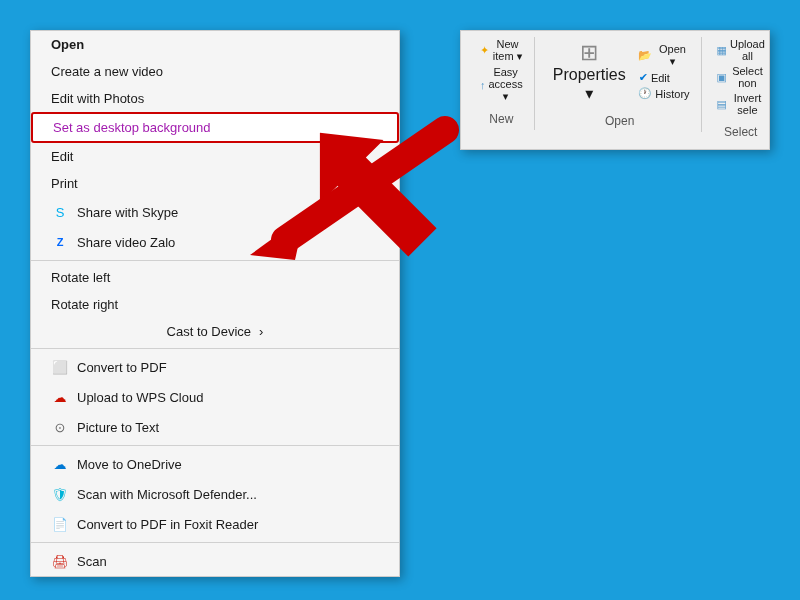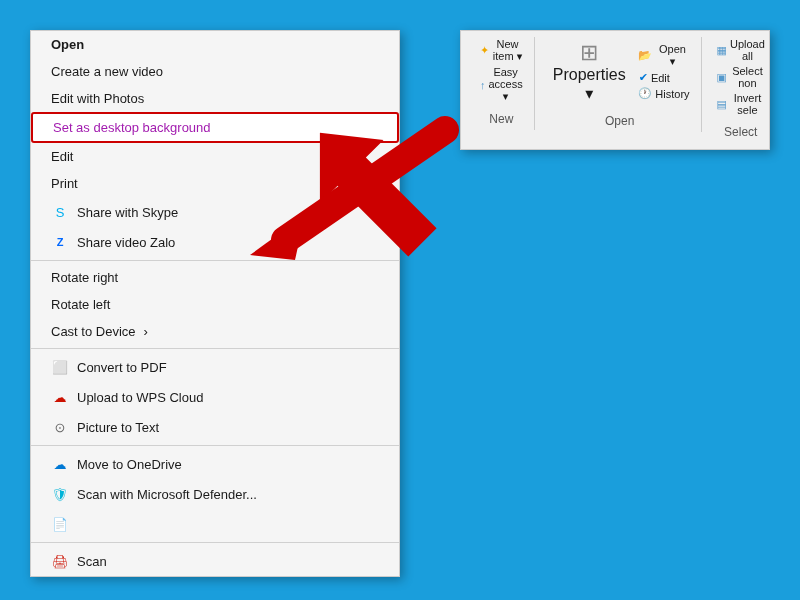--- a/index.html
+++ b/index.html
@@ -27,21 +27,21 @@
     .context-menu-item {
       padding: 6px 20px;
       cursor: pointer;
       color: #1a1a1a;
       display: flex;
       align-items: center;
       gap: 8px;
       white-space: nowrap;
     }
     .context-menu-item.has-arrow {
-      justify-content: flex-start;
+      justify-content: center;
     }
 
     .context-menu-separator {
       height: 1px;
       background: #d0d0d0;
       margin: 3px 0;
     }
 
     .context-menu-item.highlighted {
       border: 2px solid #cc0000;
@@ -175,24 +175,24 @@
     <span class="menu-icon skype-blue">S</span>
     <span>Share with Skype</span>
   </div>
   <div class="context-menu-item">
     <span class="menu-icon" style="color:#0068ff;font-size:11px;font-weight:bold;">Z</span>
     <span>Share video Zalo</span>
   </div>
   <div class="context-menu-separator"></div>
 
   <div class="context-menu-item">
+    <span>Rotate left</span>
+  </div>
+  <div class="context-menu-item">
     <span>Rotate right</span>
-  </div>
-  <div class="context-menu-item">
-    <span>Rotate left</span>
   </div>
   <div class="context-menu-item has-arrow">
     <span>Cast to Device</span>
     <span>›</span>
   </div>
   <div class="context-menu-separator"></div>
 
   <div class="context-menu-item">
     <span class="menu-icon picture-gray">⬜</span>
     <span>Convert to PDF</span>
@@ -210,20 +210,21 @@
   <div class="context-menu-item">
     <span class="menu-icon" style="color:#0078d4;">☁</span>
     <span>Move to OneDrive</span>
   </div>
   <div class="context-menu-item">
     <span class="menu-icon" style="color:#00b4d8;">🛡</span>
     <span>Scan with Microsoft Defender...</span>
   </div>
   <div class="context-menu-item">
     <span class="menu-icon foxit-red">📄</span>
+    <span>Convert to PDF in Foxit Reader</span>
   </div>
   <div class="context-menu-separator"></div>
 
   <div class="context-menu-item">
     <span class="menu-icon scan-red">🖨</span>
     <span>Scan</span>
   </div>
 </div>
 
 <svg class="red-arrow" width="280" height="220" viewBox="0 0 280 220">

